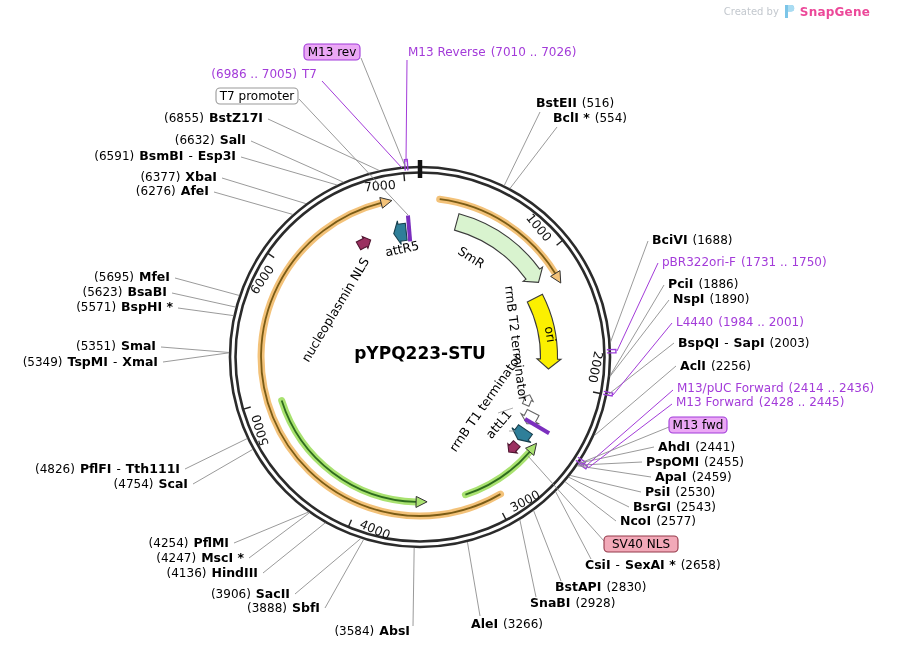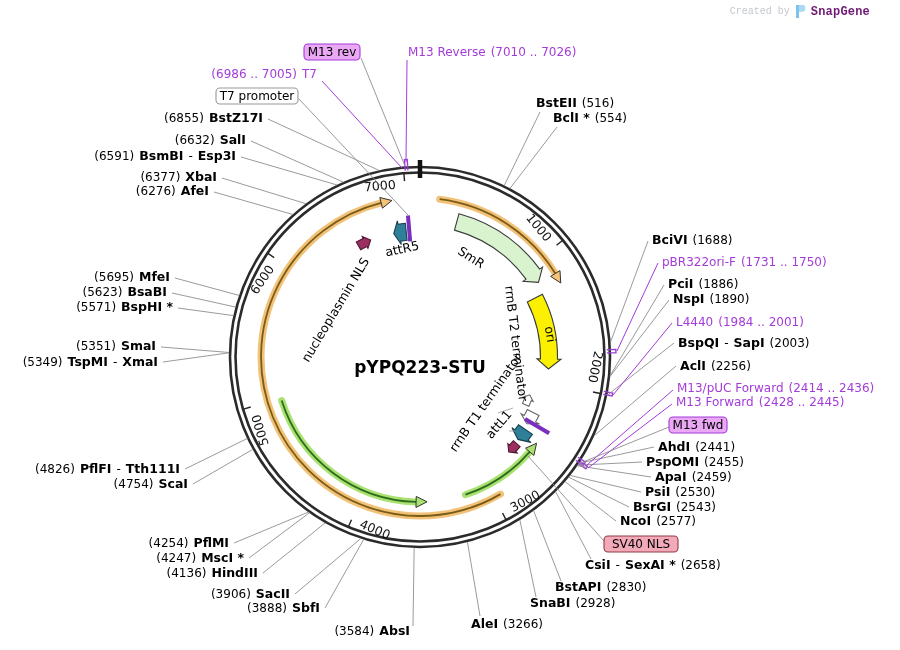--- a/index.html
+++ b/index.html
@@ -1,22 +1,22 @@
 <!DOCTYPE html>
 <html><head>
 <meta charset="utf-8">
 <style>
   html,body{margin:0;padding:0;background:#ffffff;}
   #stage{position:relative;width:900px;height:650px;background:#fff;overflow:hidden;
          font-family:"DejaVu Sans","Liberation Sans",sans-serif;}
   #mapsvg{position:absolute;left:0;top:0;}
-  #brandbar{position:absolute;top:4px;right:30px;display:flex;align-items:center;gap:5px;font-family:Liberation Mono, monospace;}
+  #brandbar{position:absolute;top:4px;right:30px;display:flex;align-items:center;gap:5px;}
   #created-by{font-size:10px;color:#c3c8ce;}
-  #brand-name{font-size:12px;color:#701a75;font-weight:bold;letter-spacing:.2px;}
-  #title-block{position:absolute;left:320px;top:343px;width:200px;text-align:center;margin-top:14px;}
+  #brand-name{font-size:12px;color:#ec4899;font-weight:bold;letter-spacing:.2px;}
+  #title-block{position:absolute;left:320px;top:343px;width:200px;text-align:center;}
   #plasmid-name{font-size:17px;font-weight:bold;color:#000;}
   #plasmid-size{font-size:12px;color:#222;margin-top:2px;}
 </style>
 </head>
 <body>
 
 <div id="stage">
   <div id="brandbar">
     <span id="created-by">Created by</span>
     <span style="display:inline-block;line-height:0;">

